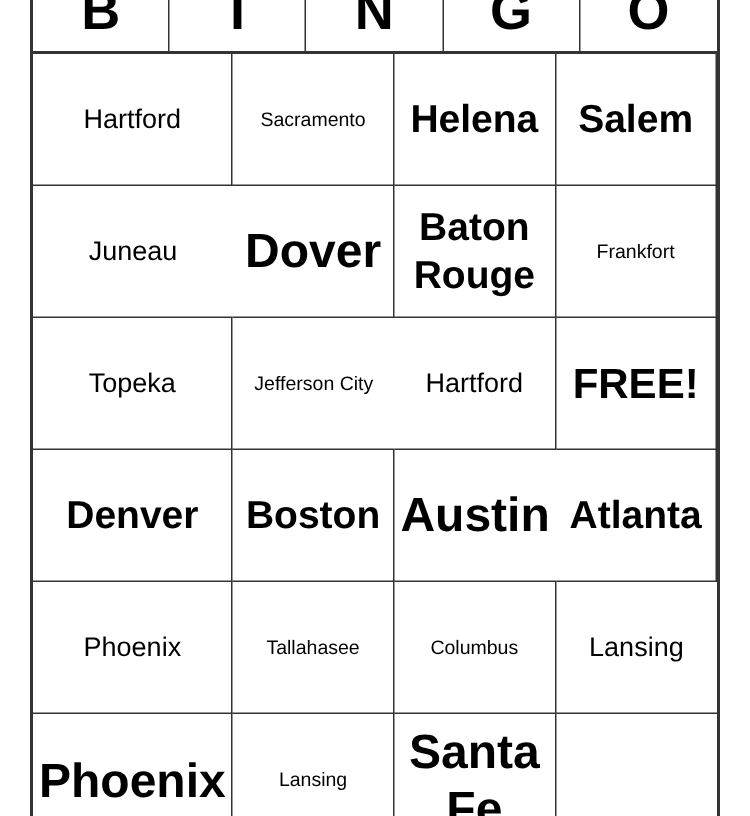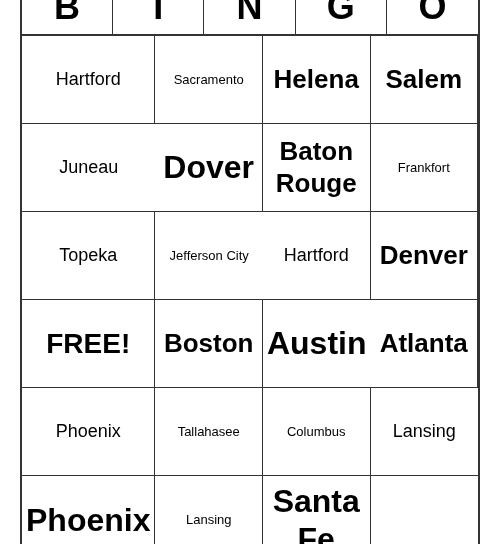--- a/index.html
+++ b/index.html
@@ -132,24 +132,24 @@
       <div class="bingo-cell">
         <span class="cell-text size-medium">Topeka</span>
       </div>
       <div class="bingo-cell">
         <span class="cell-text size-small">Jefferson City</span>
       </div>
       <div class="bingo-cell">
         <span class="cell-text size-medium">Hartford</span>
       </div>
       <div class="bingo-cell">
-        <span class="cell-text size-large">Denver</span>
+        <span class="cell-text size-free">FREE!</span>
       </div>
       <div class="bingo-cell">
-        <span class="cell-text size-free">FREE!</span>
+        <span class="cell-text size-large">Denver</span>
       </div>
       <div class="bingo-cell">
         <span class="cell-text size-large">Boston</span>
       </div>
       <div class="bingo-cell">
         <span class="cell-text size-xlarge">Austin</span>
       </div>
       <div class="bingo-cell">
         <span class="cell-text size-large">Atlanta</span>
       </div>

